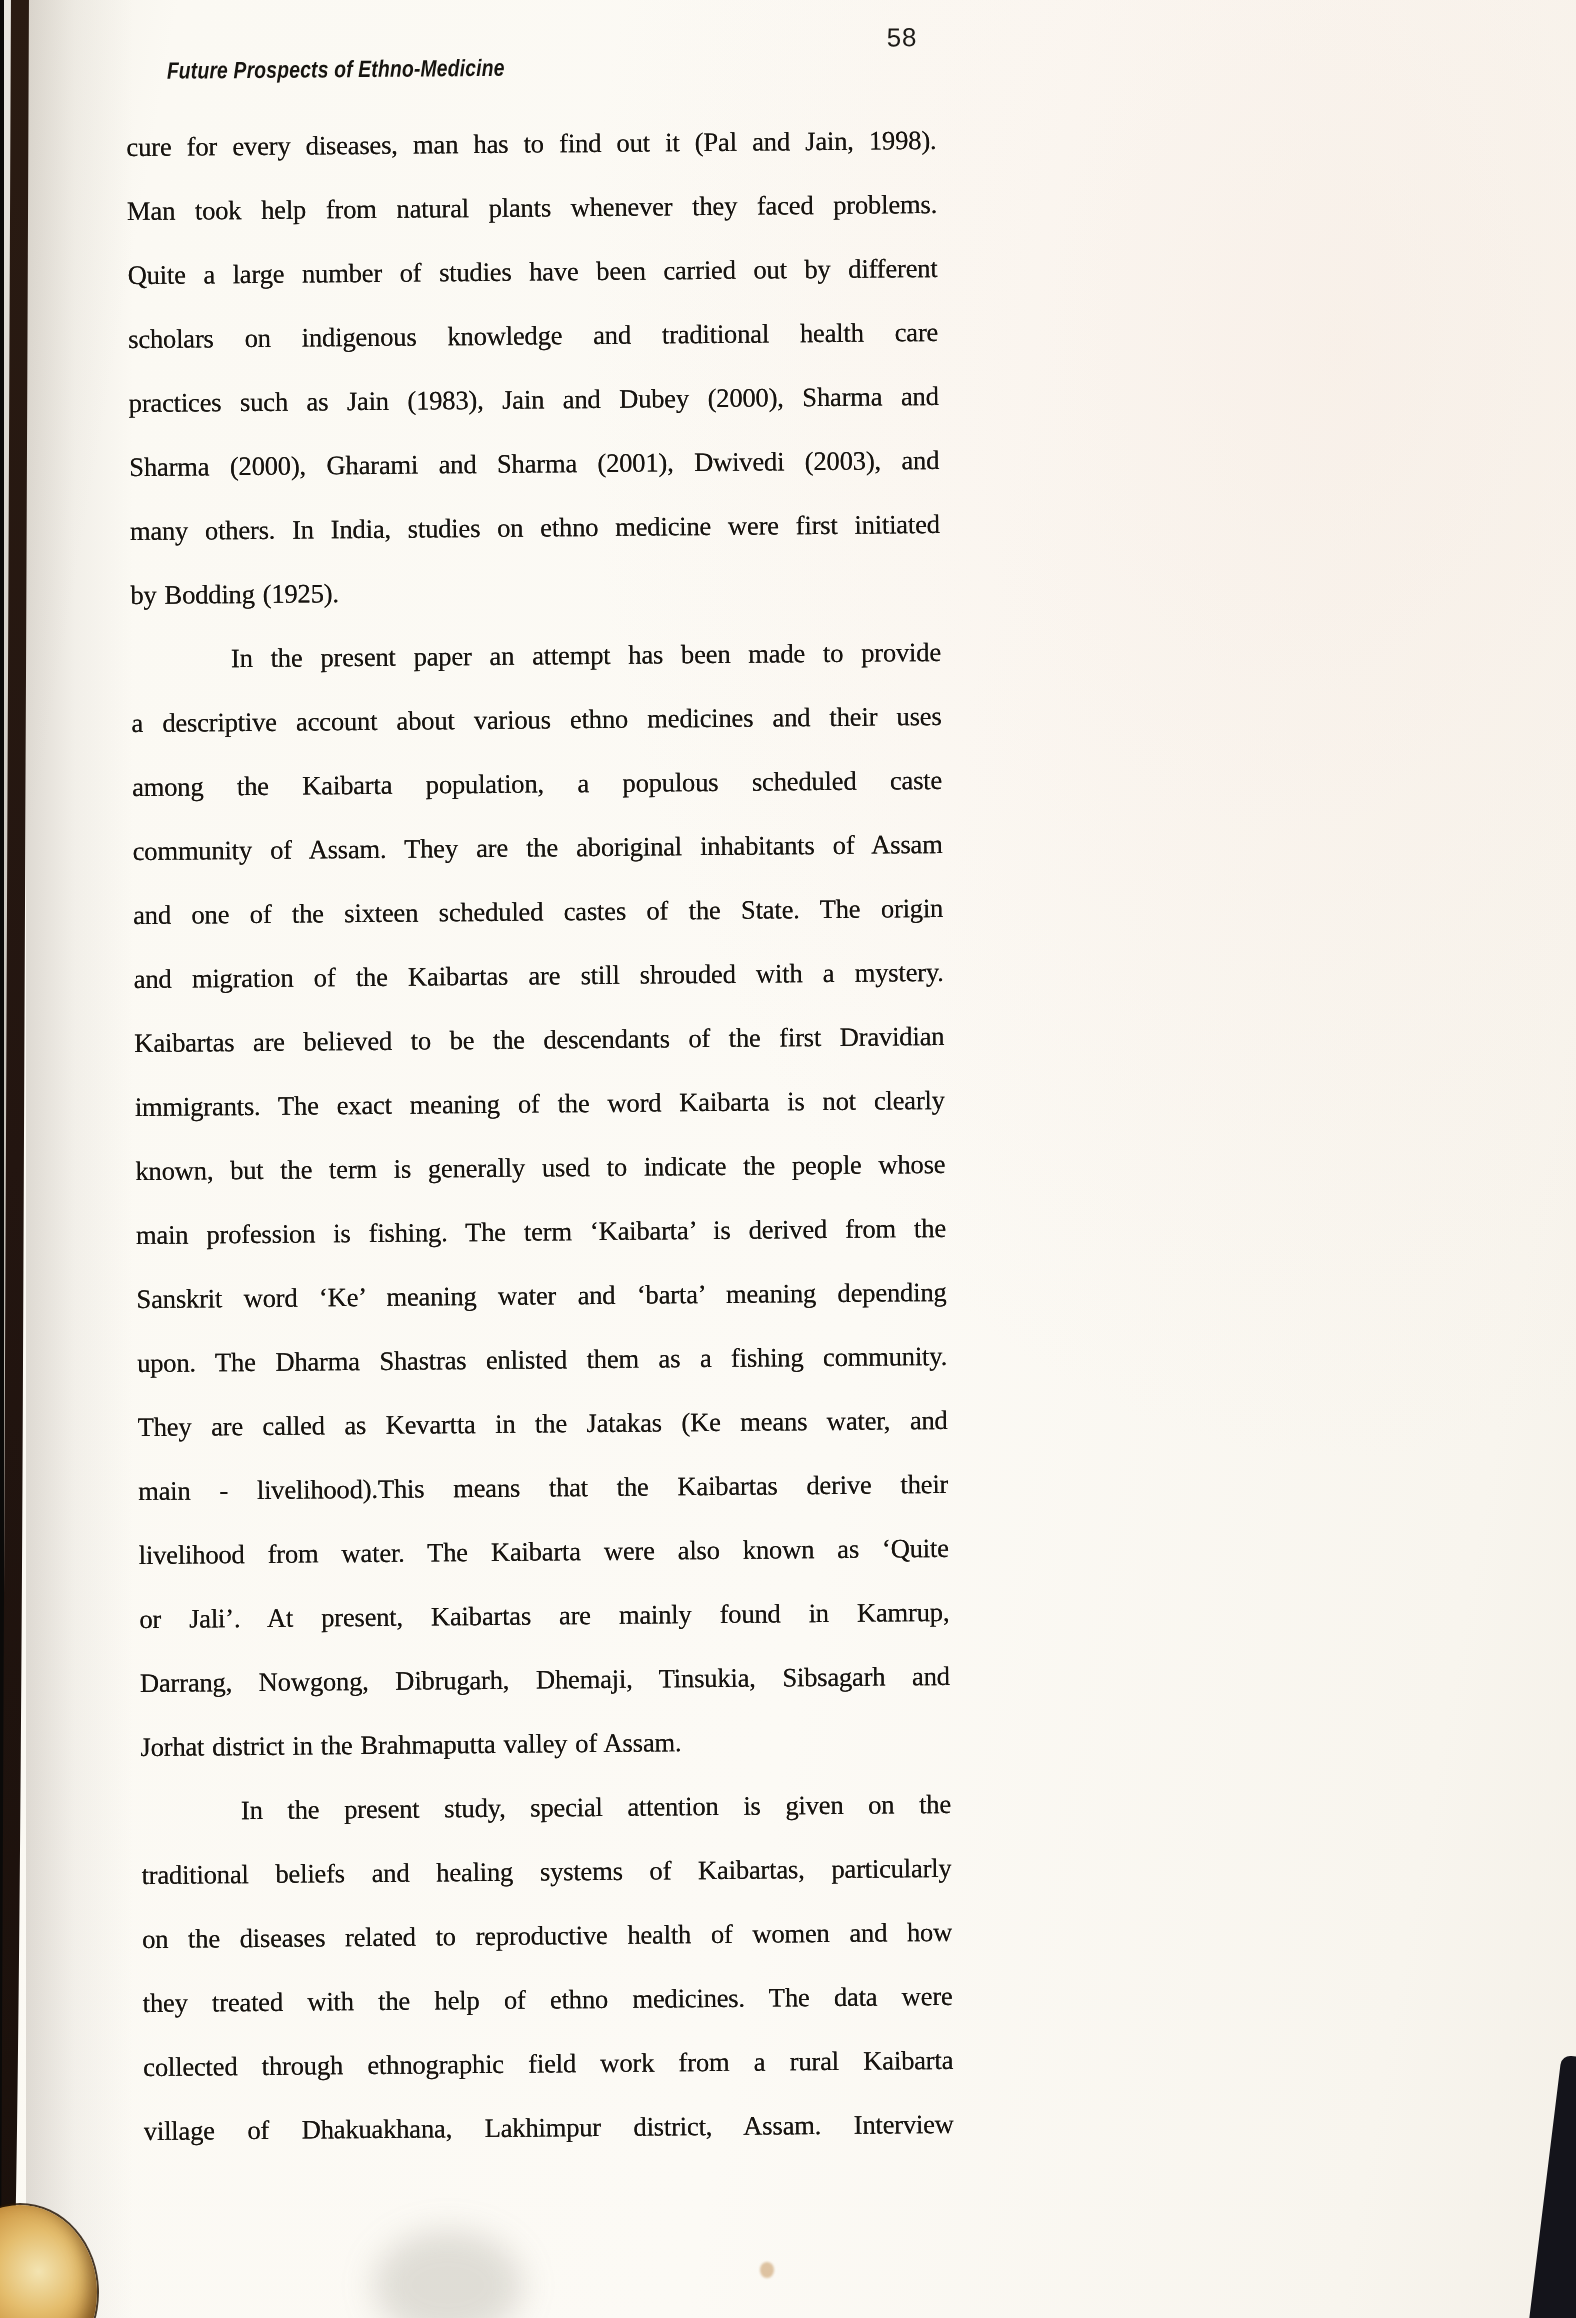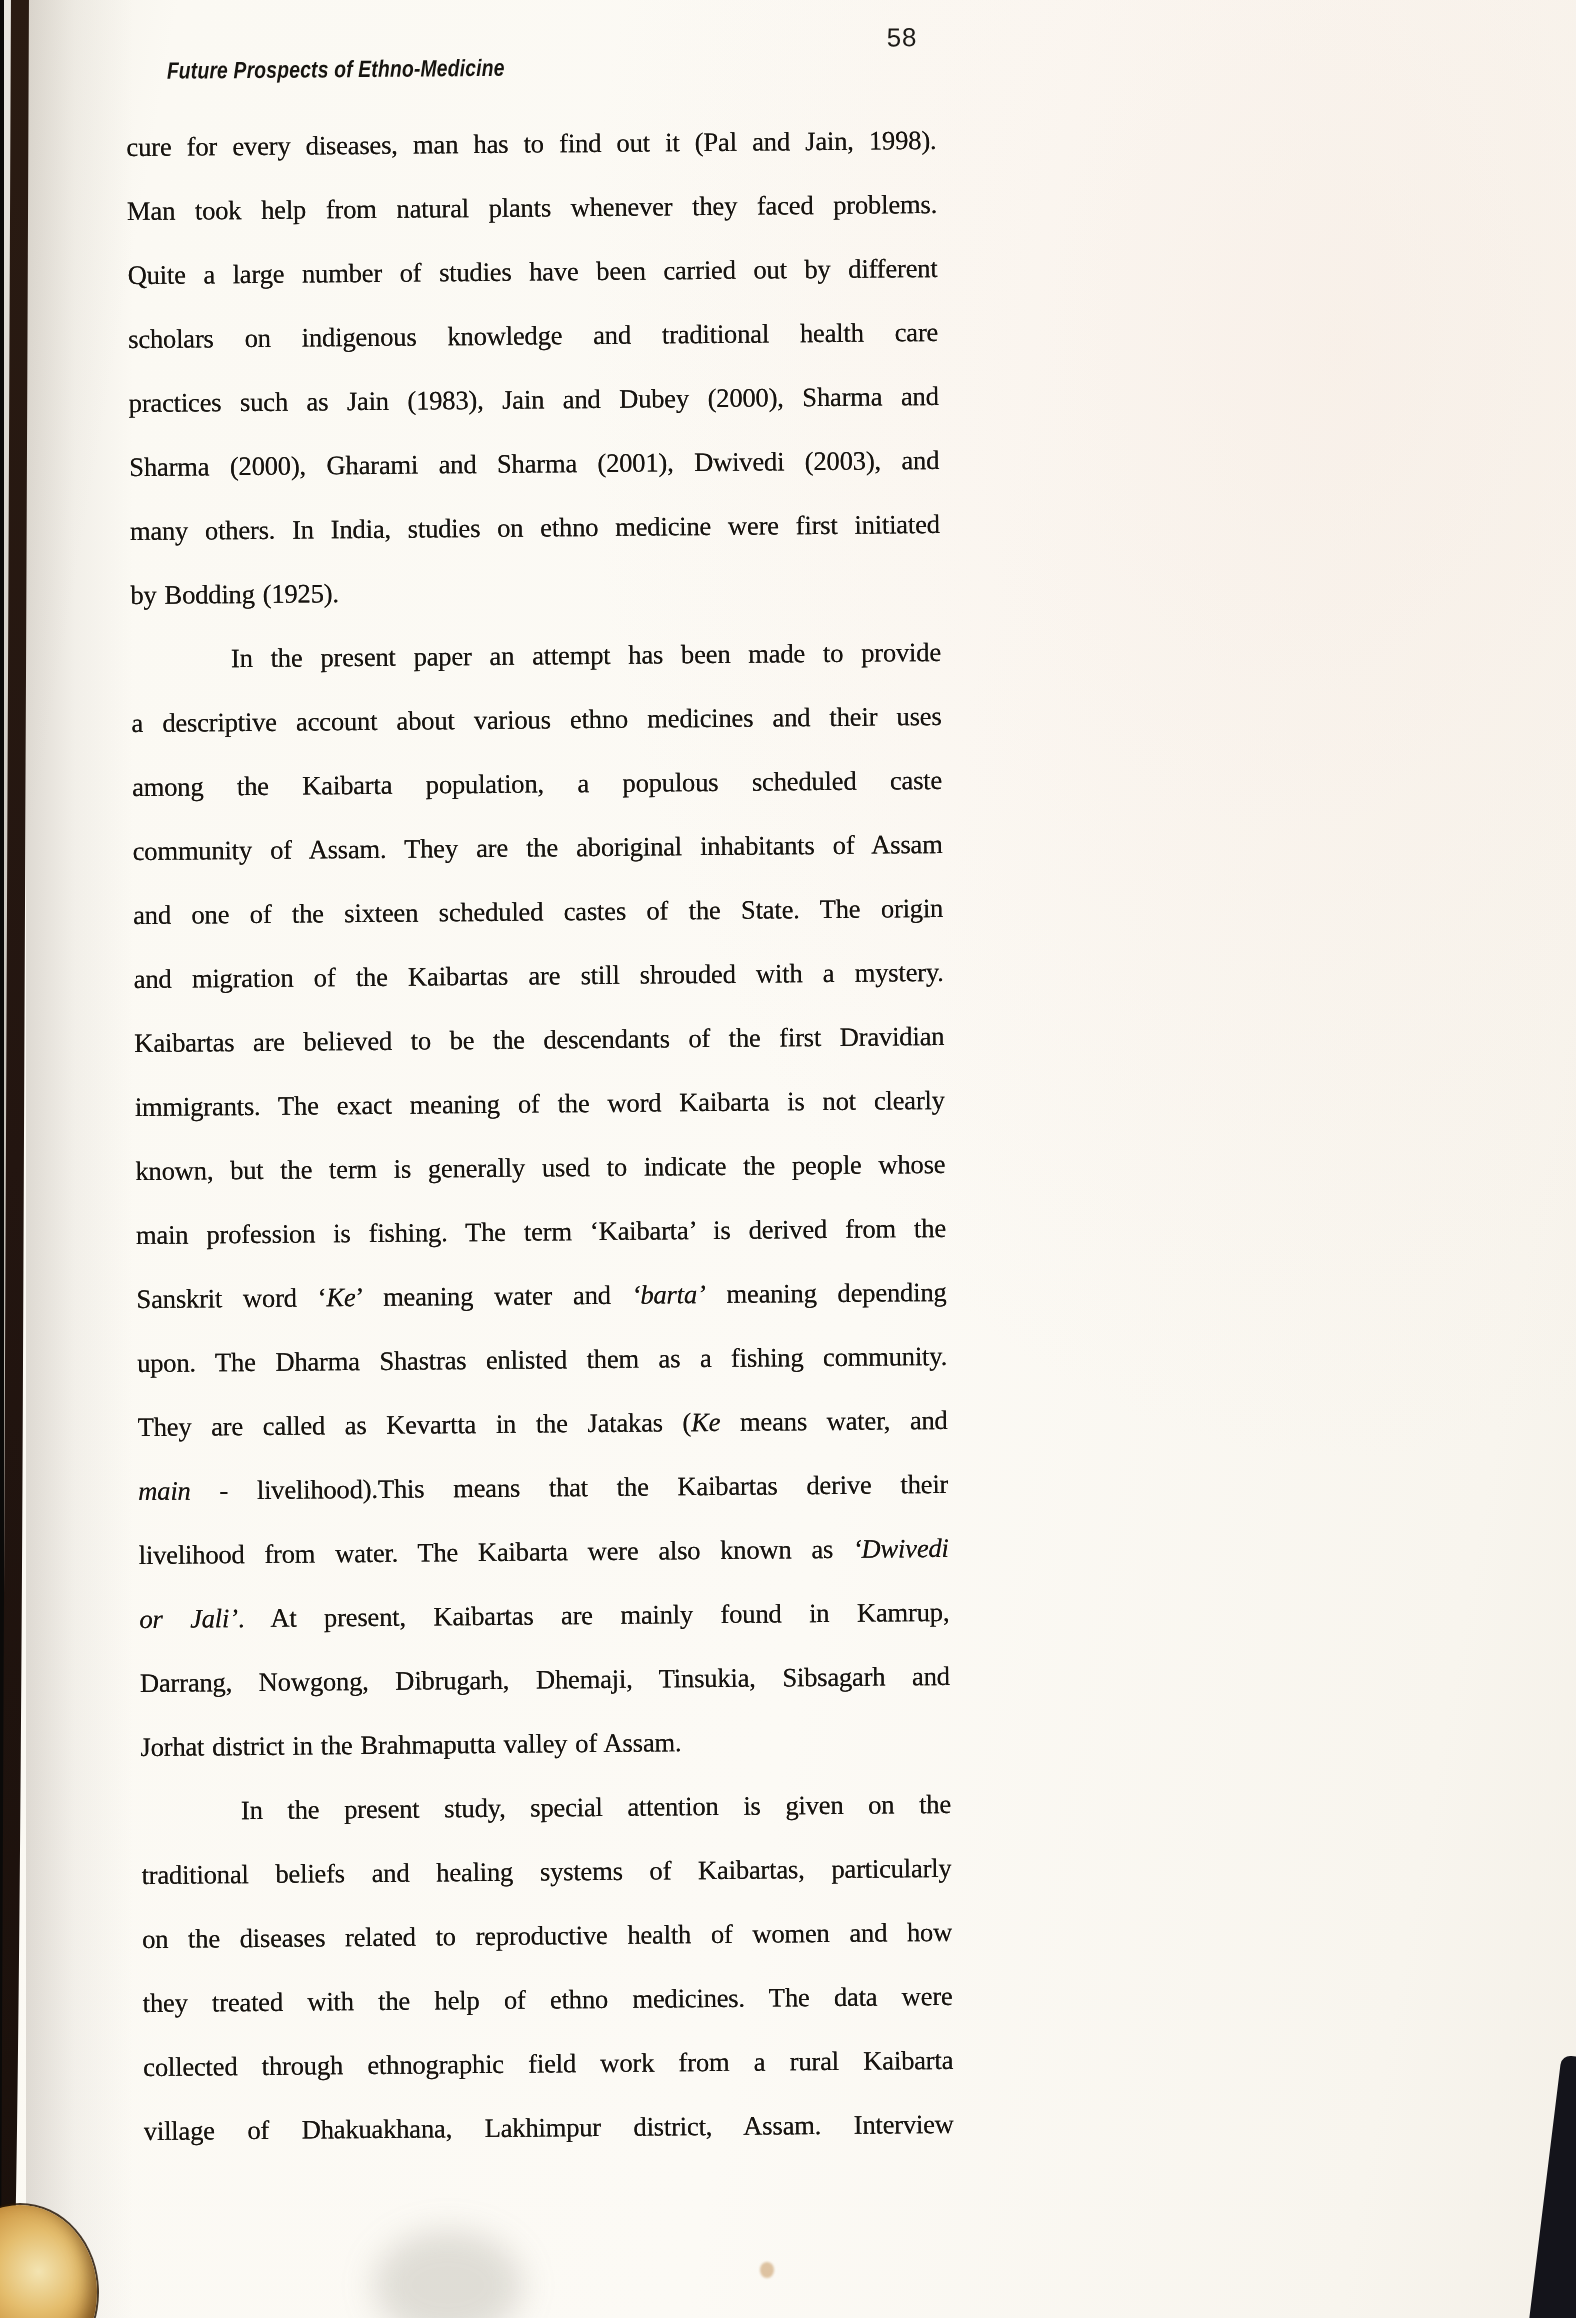--- a/index.html
+++ b/index.html
@@ -69,21 +69,21 @@
     font-size:26.6px;letter-spacing:-0.2px;word-spacing:1.5px;
     color:#171410;
     text-shadow:0 0 0.5px rgba(23,20,16,0.9);
   }
   .line{
     height:64px;line-height:64px;overflow:hidden;
     text-align:justify;text-align-last:justify;
   }
   .line.nojust{text-align-last:left;}
   .line.indent{text-indent:100px;}
-  .it{font-style:italic;}
+  .it{}
 </style>
 </head>
 <body>
 
 <div class="paper">
   <div class="spine-shadow"></div>
   <div class="edge-black"></div>
   <div class="edge-silver"></div>
   <div class="edge-dark"></div>
 
@@ -106,21 +106,21 @@
         <div class="line"><span>and one of the sixteen scheduled castes of the State. The origin</span></div>
         <div class="line"><span>and migration of the Kaibartas are still shrouded with a mystery.</span></div>
         <div class="line"><span>Kaibartas are believed to be the descendants of the first Dravidian</span></div>
         <div class="line"><span>immigrants. The exact meaning of the word Kaibarta is not clearly</span></div>
         <div class="line"><span>known, but the term is generally used to indicate the people whose</span></div>
         <div class="line"><span>main profession is fishing. The term ‘Kaibarta’ is derived from the</span></div>
         <div class="line"><span>Sanskrit word ‘</span><span class="it">Ke</span><span>’ meaning water and </span><span class="it">‘barta’</span><span> meaning depending</span></div>
         <div class="line"><span>upon. The Dharma Shastras enlisted them as a fishing community.</span></div>
         <div class="line"><span>They are called as Kevartta in the Jatakas (</span><span class="it">Ke</span><span> means water, and</span></div>
         <div class="line"><span class="it">main</span><span> - livelihood).This means that the Kaibartas derive their</span></div>
-        <div class="line"><span>livelihood from water.  The Kaibarta were also known as </span><span class="it">‘Dwivedi</span></div>
+        <div class="line"><span>livelihood from water.  The Kaibarta were also known as </span><span class="it">‘Quite</span></div>
         <div class="line"><span class="it">or Jali’</span><span>. At present, Kaibartas are mainly found in Kamrup,</span></div>
         <div class="line"><span>Darrang, Nowgong, Dibrugarh, Dhemaji, Tinsukia, Sibsagarh and</span></div>
         <div class="line nojust"><span>Jorhat district in the Brahmaputta valley of Assam.</span></div>
         <div class="line indent"><span>In the present study, special attention is given on the</span></div>
         <div class="line"><span>traditional beliefs and healing systems of Kaibartas, particularly</span></div>
         <div class="line"><span>on the diseases related to reproductive health of women and how</span></div>
         <div class="line"><span>they treated with the help of ethno medicines. The data were</span></div>
         <div class="line"><span>collected through ethnographic field work from a rural Kaibarta</span></div>
         <div class="line"><span>village of Dhakuakhana, Lakhimpur district, Assam. Interview</span></div>
       </div>

